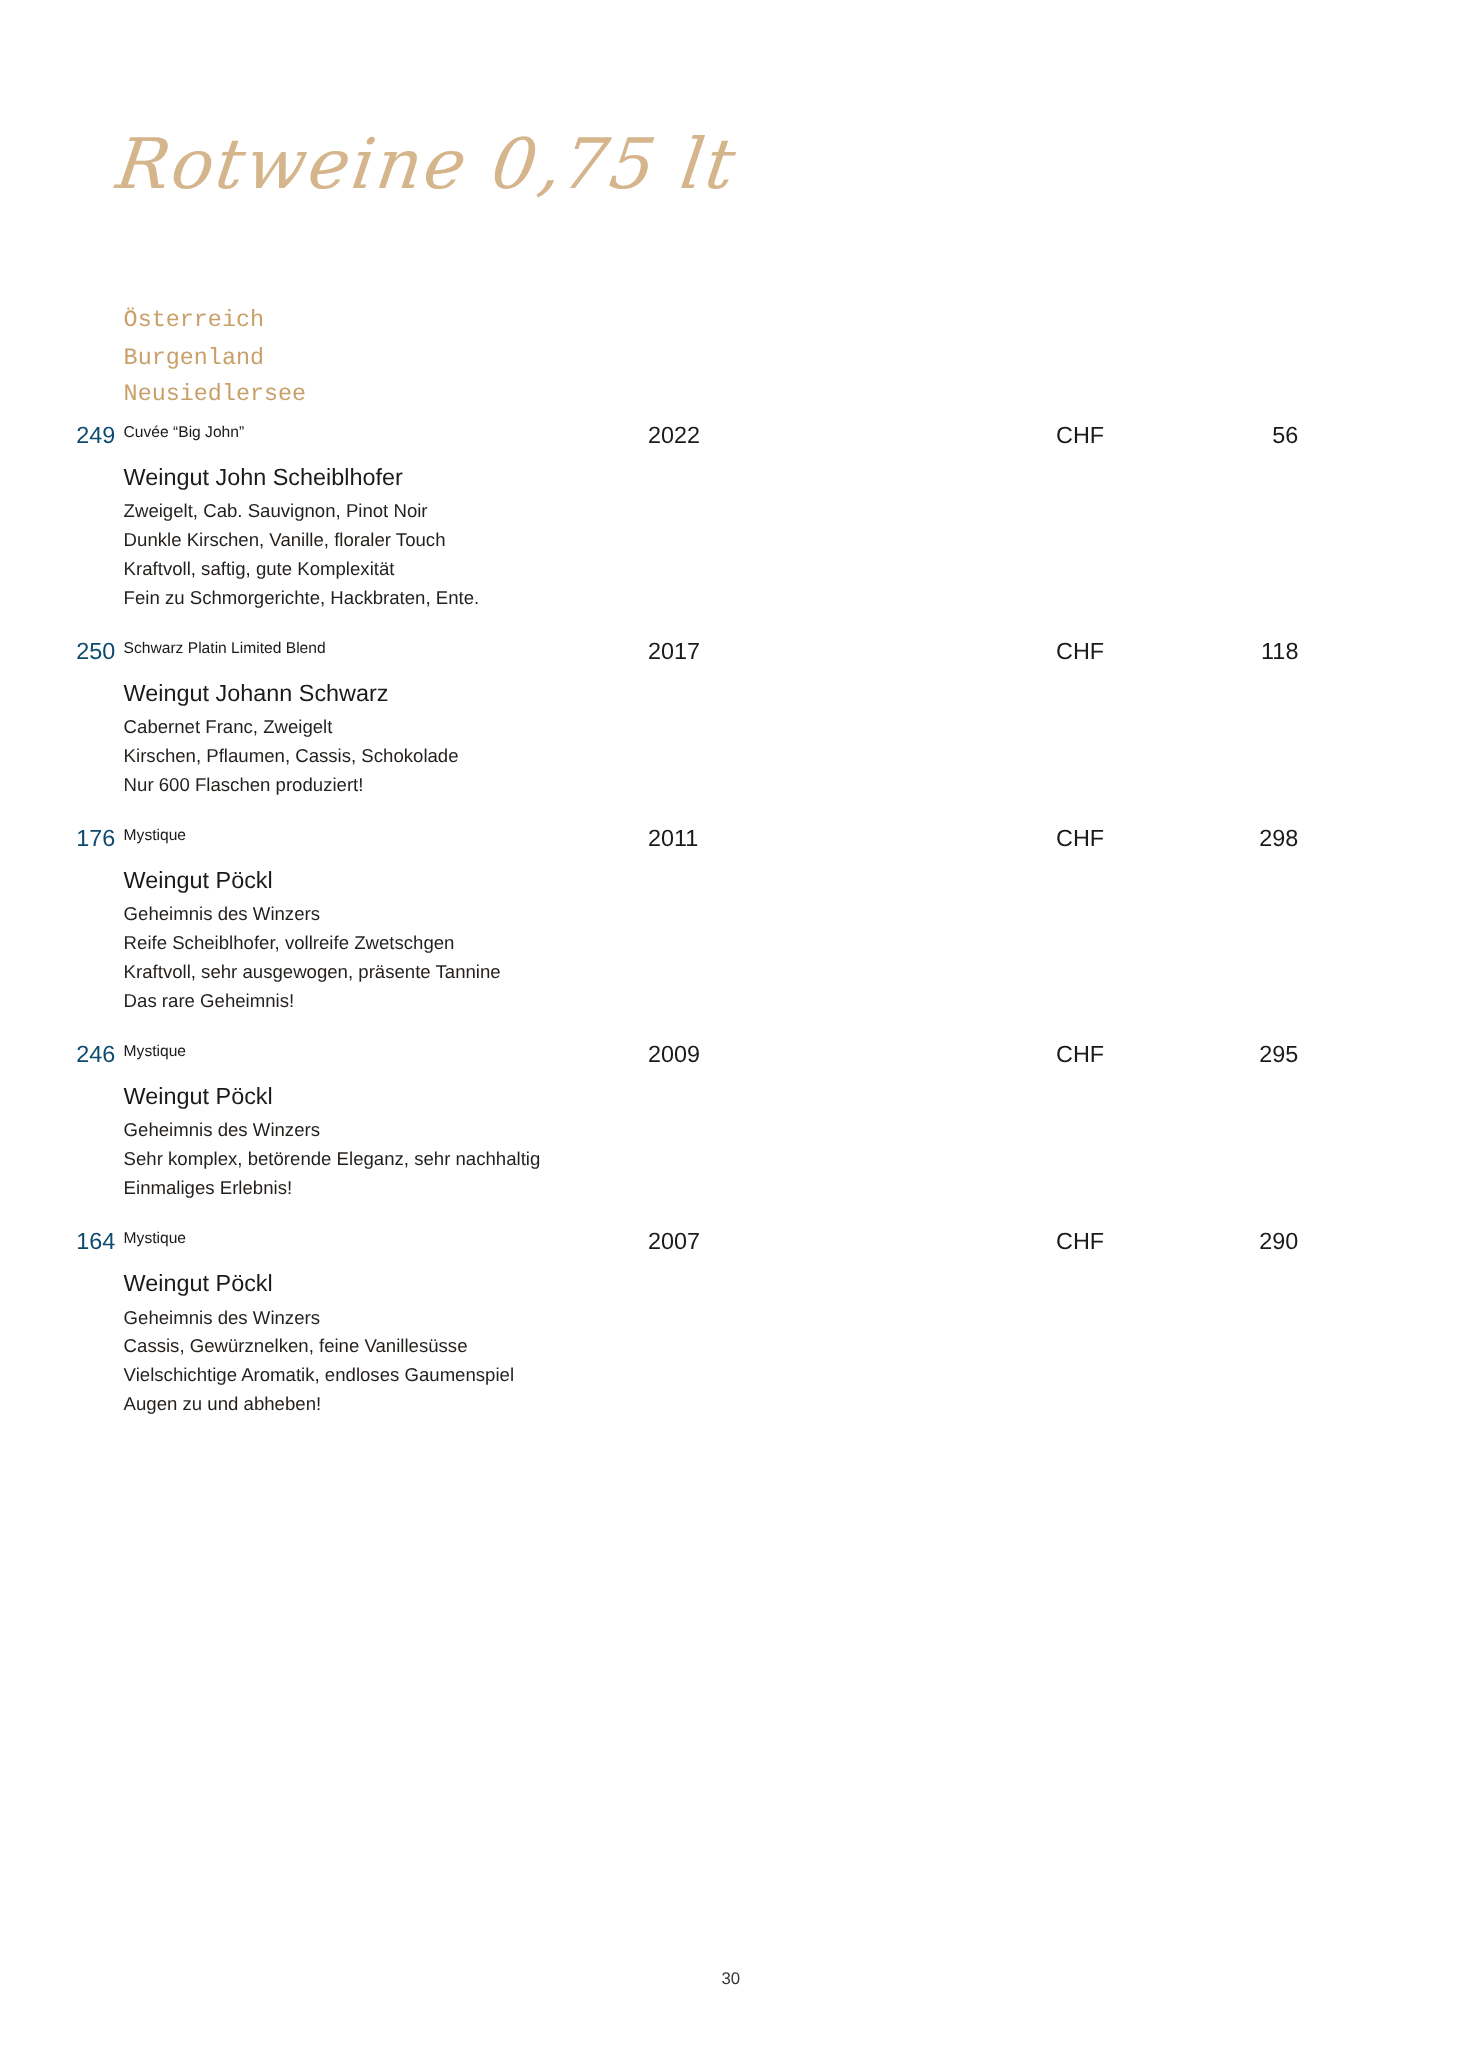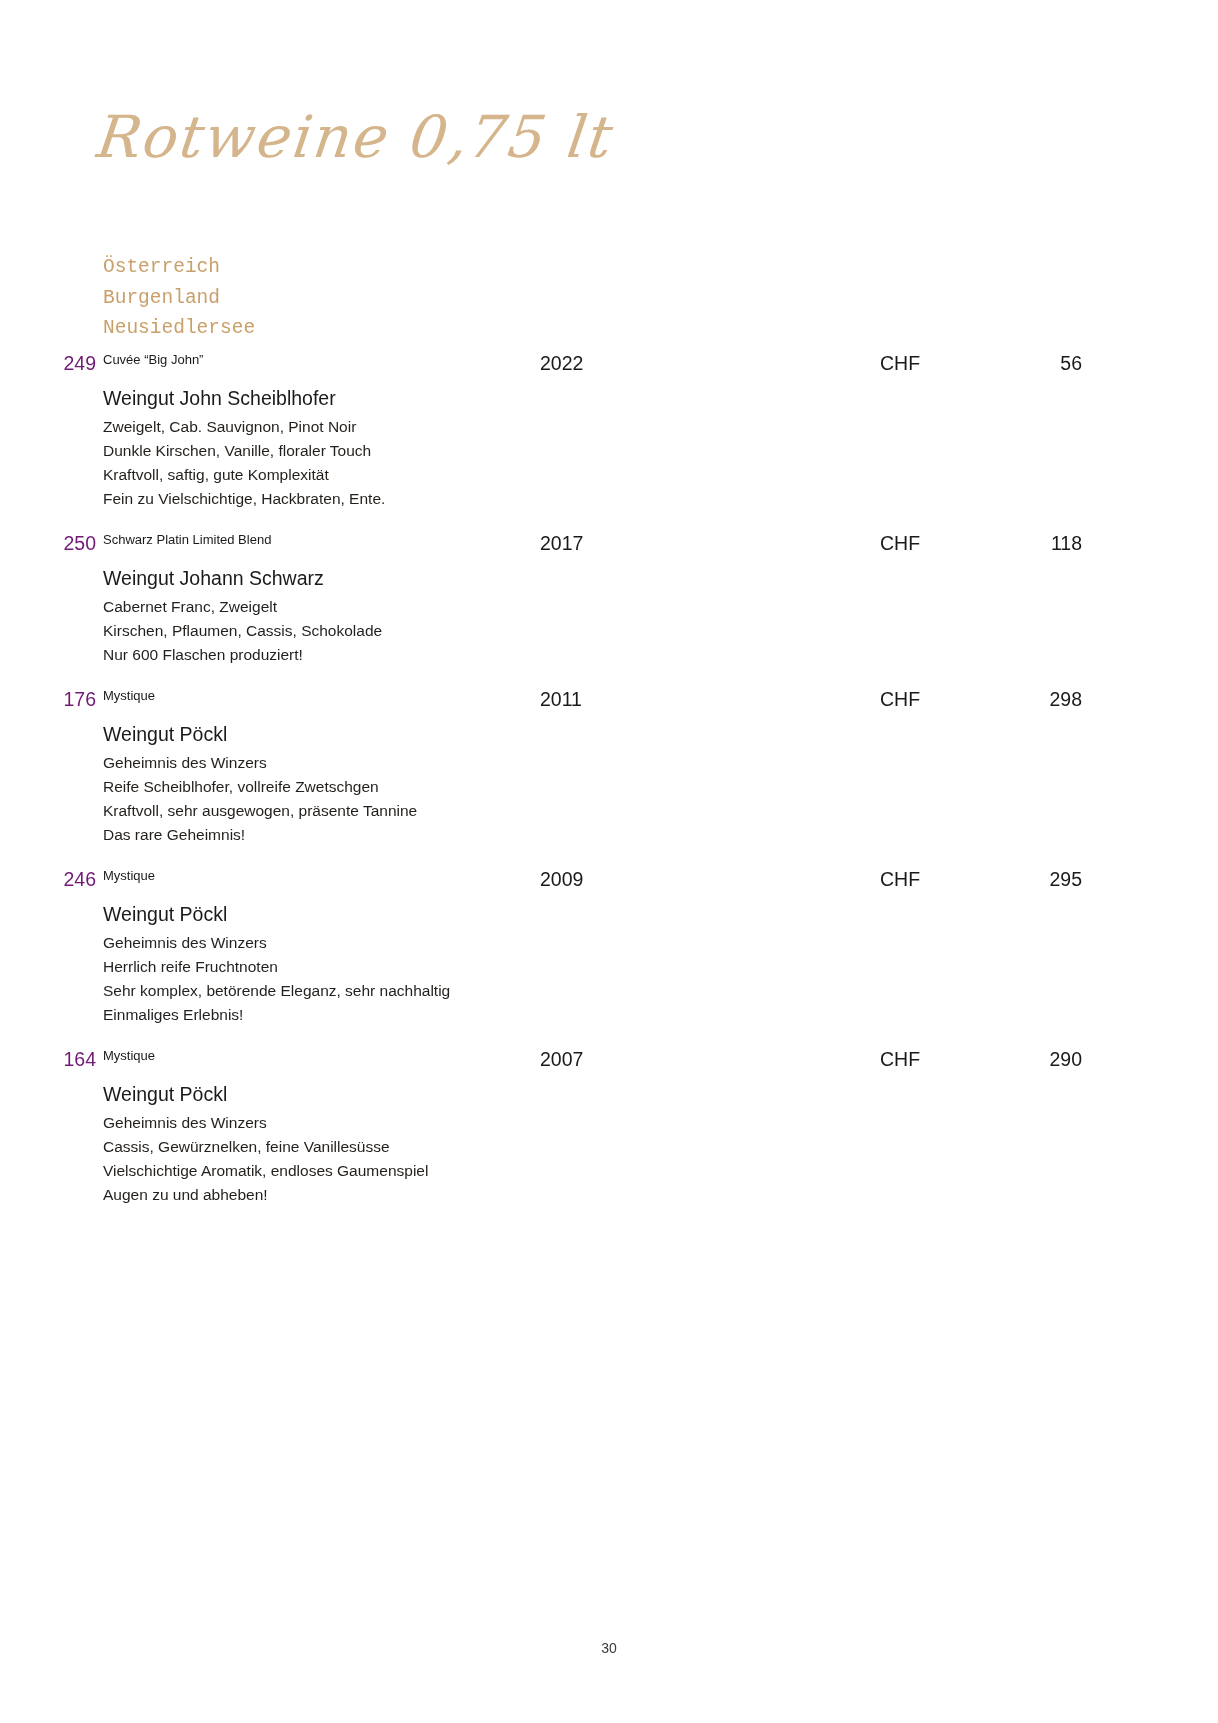--- a/index.html
+++ b/index.html
@@ -63,21 +63,21 @@
   .row-main {
     position: relative;
     height: 31px;
   }
   .num {
     position: absolute;
     left: 48px;
     width: 48px;
     text-align: right;
     font-size: 19.5px;
-    color: #701a75;
+    color: #0c4a6e;
   }
   .name {
     position: absolute;
     left: 103px;
     font-size: 13px;
     color: #1a1a1a;
     white-space: nowrap;
   }
   .year {
     position: absolute;
@@ -153,21 +153,21 @@
         <span class="name">Cuvée “Big John”</span>
         <span class="year">2022</span>
         <span class="cur">CHF</span>
         <span class="price">56</span>
       </div>
       <div class="producer">Weingut John Scheiblhofer</div>
       <div class="desc">
         <div>Zweigelt, Cab. Sauvignon, Pinot Noir</div>
         <div>Dunkle Kirschen, Vanille, floraler Touch</div>
         <div>Kraftvoll, saftig, gute Komplexität</div>
-        <div>Fein zu Vielschichtige, Hackbraten, Ente.</div>
+        <div>Fein zu Schmorgerichte, Hackbraten, Ente.</div>
       </div>
     </div>
 
     <div class="entry">
       <div class="row-main">
         <span class="num">250</span>
         <span class="name">Schwarz Platin Limited Blend</span>
         <span class="year">2017</span>
         <span class="cur">CHF</span>
         <span class="price">118</span>
@@ -201,21 +201,20 @@
       <div class="row-main">
         <span class="num">246</span>
         <span class="name">Mystique</span>
         <span class="year">2009</span>
         <span class="cur">CHF</span>
         <span class="price">295</span>
       </div>
       <div class="producer">Weingut Pöckl</div>
       <div class="desc">
         <div>Geheimnis des Winzers</div>
-        <div>Herrlich reife Fruchtnoten</div>
         <div>Sehr komplex, betörende Eleganz, sehr nachhaltig</div>
         <div>Einmaliges Erlebnis!</div>
       </div>
     </div>
 
     <div class="entry">
       <div class="row-main">
         <span class="num">164</span>
         <span class="name">Mystique</span>
         <span class="year">2007</span>

